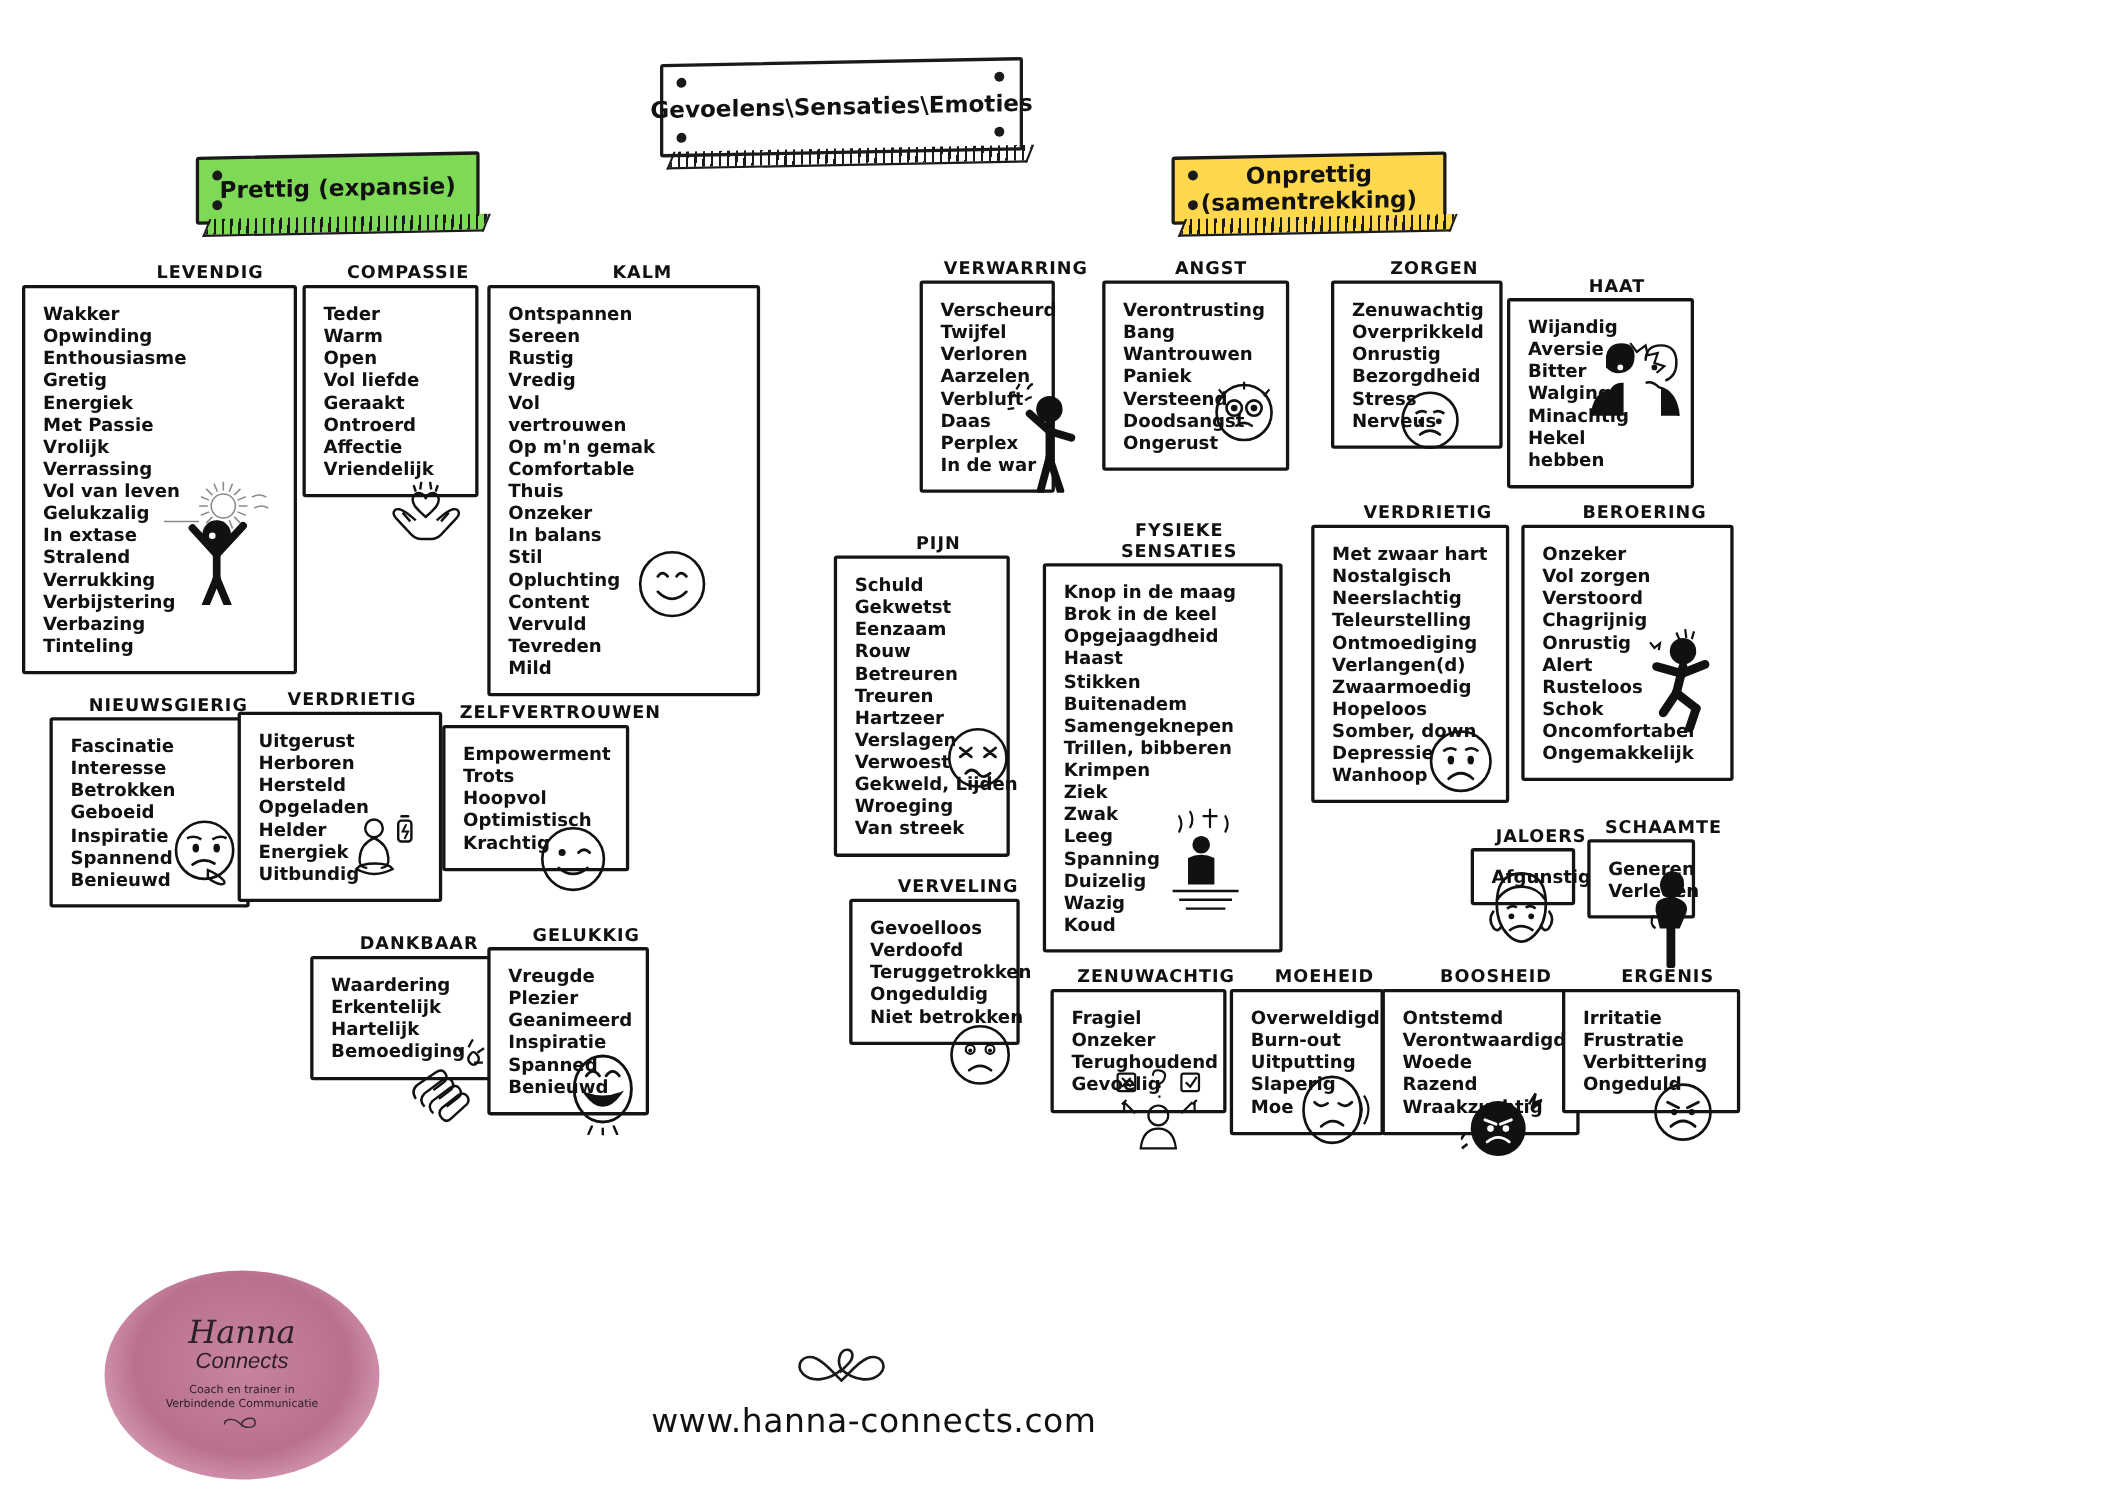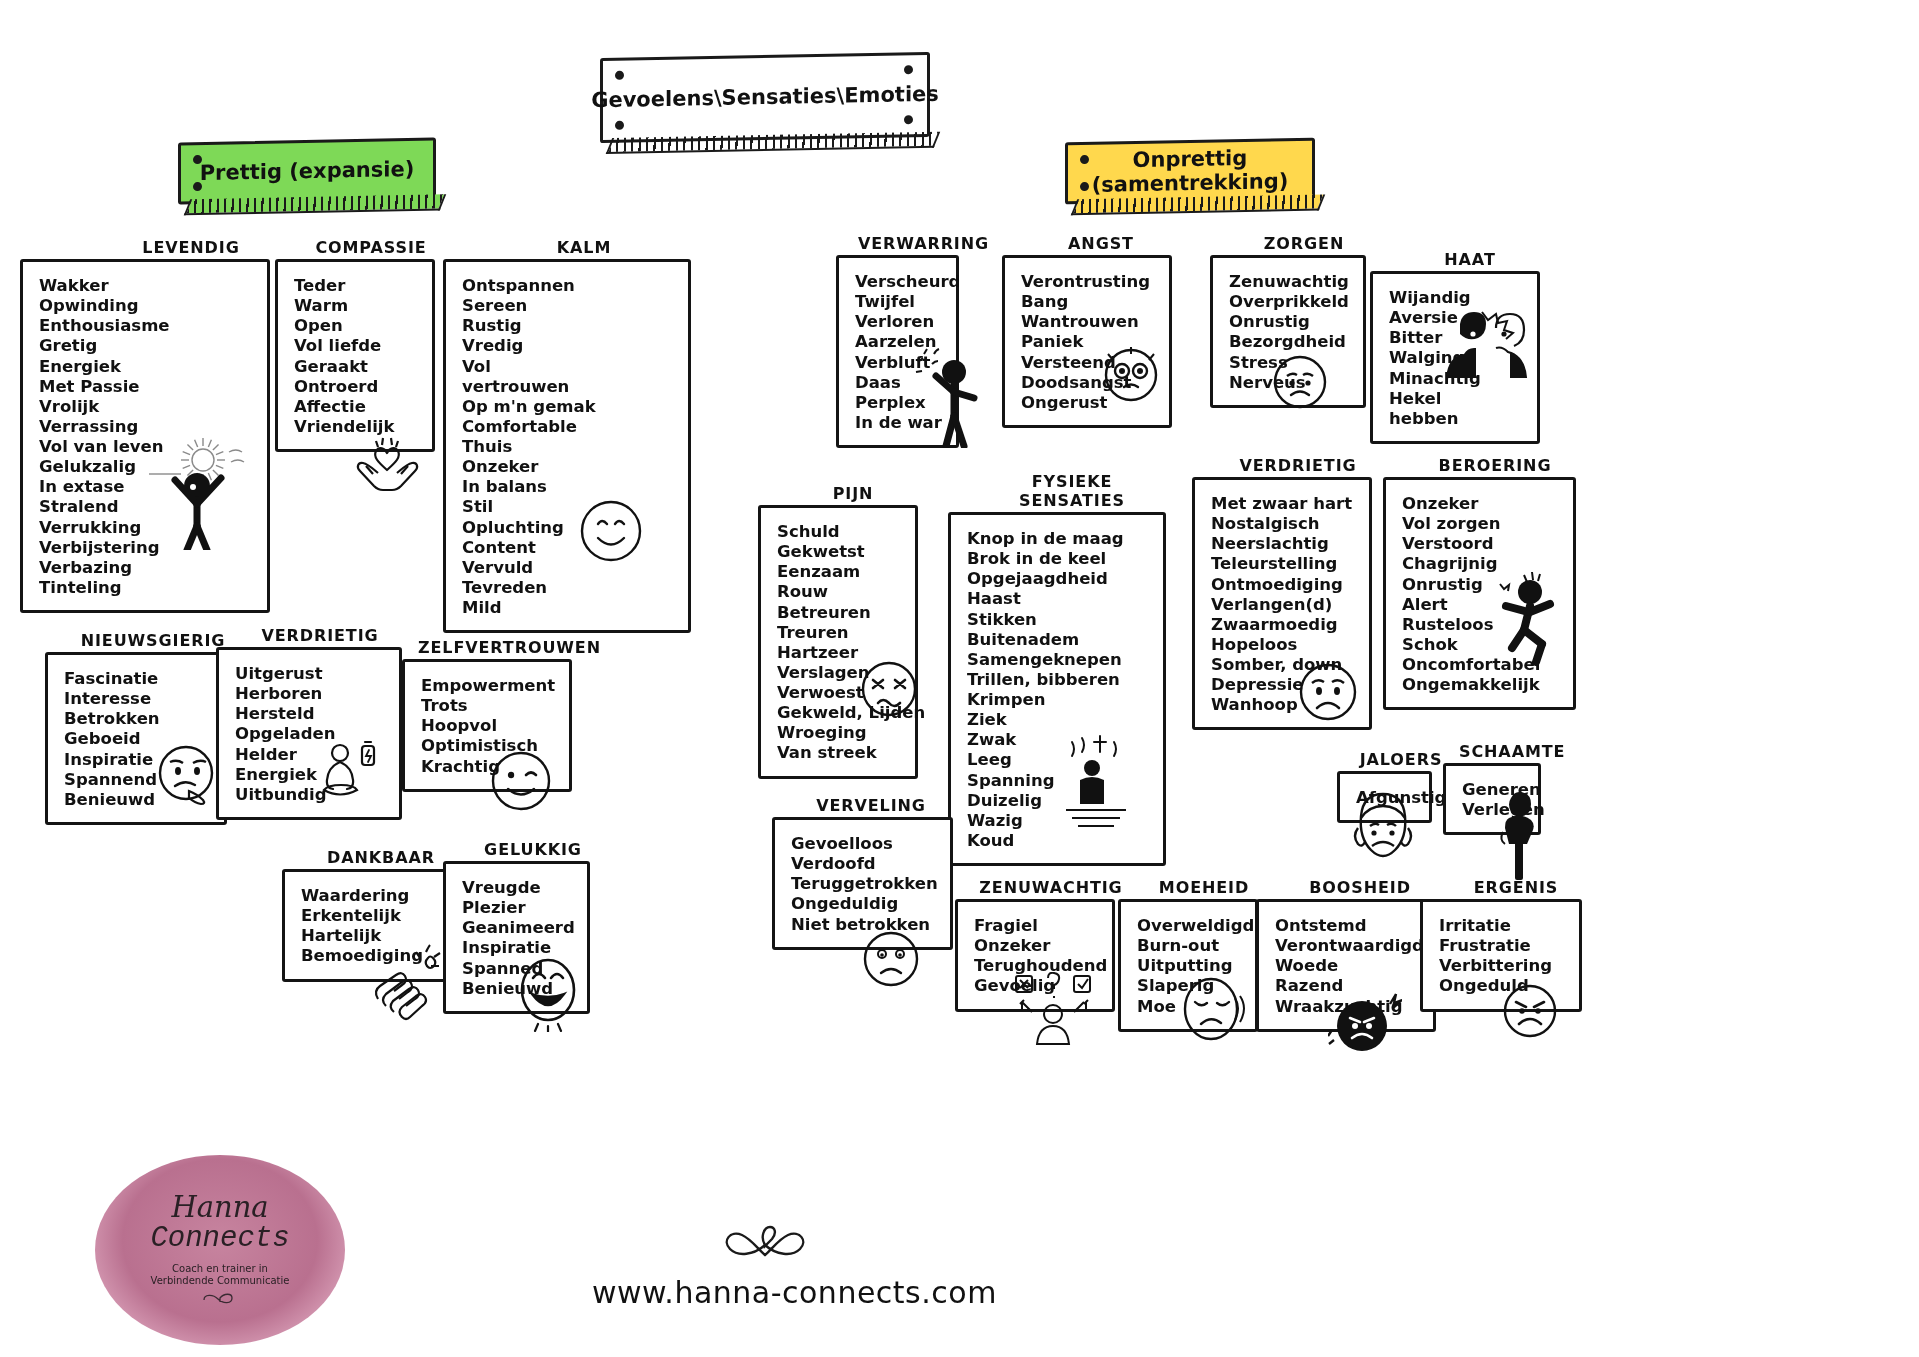--- a/index.html
+++ b/index.html
@@ -75,21 +75,21 @@
 
   
   #logo{left:95px;top:1155px;width:250px;height:190px;}
   #logo .oval{
     width:100%;height:100%;border-radius:50%;
     background:radial-gradient(ellipse at 50% 45%, #c7849f 0%, #b9708f 55%, #d79cb5 78%, rgba(231,170,197,.55) 90%, rgba(255,255,255,0) 100%);
     display:flex;flex-direction:column;align-items:center;justify-content:center;
     color:#2a2025;
   }
   #logo .ln1{font-family:"DejaVu Serif","Liberation Serif",serif;font-style:italic;font-size:29px;line-height:1;}
-  #logo .ln2{font-family:Liberation Mono, monospace;font-style:italic;font-size:29px;line-height:1;margin-top:2px;}
+  #logo .ln2{font-family:Liberation Sans, sans-serif;font-style:italic;font-size:20px;line-height:1;margin-top:2px;}
   #logo .sub{font-size:10px;text-align:center;margin-top:10px;line-height:1.25;}
   #footer-url{left:592px;top:1275px;font-size:30px;color:#111;letter-spacing:.5px;
       font-family:"DejaVu Sans","Liberation Sans",sans-serif;}
   #footer-mark{left:720px;top:1215px;}
 </style>
 </head>
 <body>
 
 <div class="banner" id="title-banner">
   <div class="plate">
@@ -324,21 +324,21 @@
           <li>Verstoord</li>
           <li>Chagrijnig</li>
           <li>Onrustig</li>
           <li>Alert</li>
           <li>Rusteloos</li>
           <li>Schok</li>
           <li>Oncomfortabel</li>
           <li>Ongemakkelijk</li>
         </ul>
       </div></div>
-    <div class="card" style="left: 772px; top: 790px; width: 181px;"><div class="cardhead yellow" style="margin-left: 8px; min-width: 150px; white-space: pre-line;"><span class="hl"></span><span>VERVELING</span></div><div class="cardbody">
+    <div class="card" style="left: 772px; top: 790px; width: 155px;"><div class="cardhead yellow" style="margin-left: 8px; min-width: 150px; white-space: pre-line;"><span class="hl"></span><span>VERVELING</span></div><div class="cardbody">
         <ul>
           <li>Gevoelloos</li>
           <li>Verdoofd</li>
           <li>Teruggetrokken</li>
           <li>Ongeduldig</li>
           <li>Niet betrokken</li>
         </ul>
       </div></div>
     <div class="card" style="left: 1337px; top: 744px; width: 95px;"><div class="cardhead yellow" style="margin-left: 2px; min-width: 92px; white-space: pre-line;"><span class="hl"></span><span>JALOERS</span></div><div class="cardbody">
         <ul>

